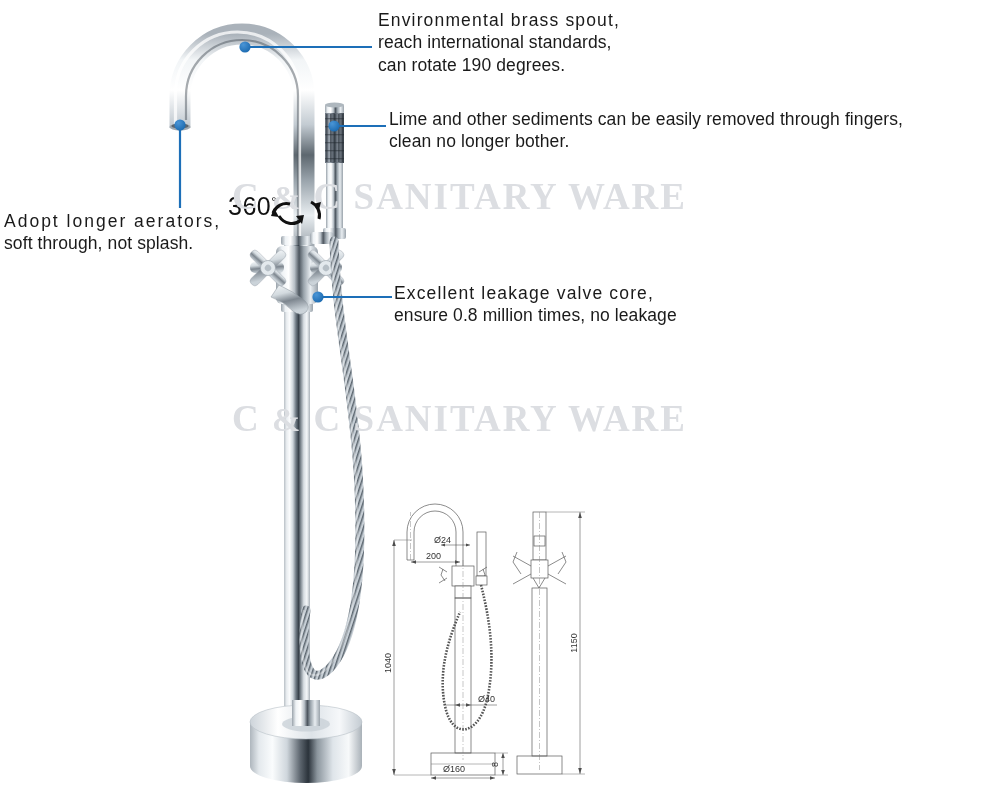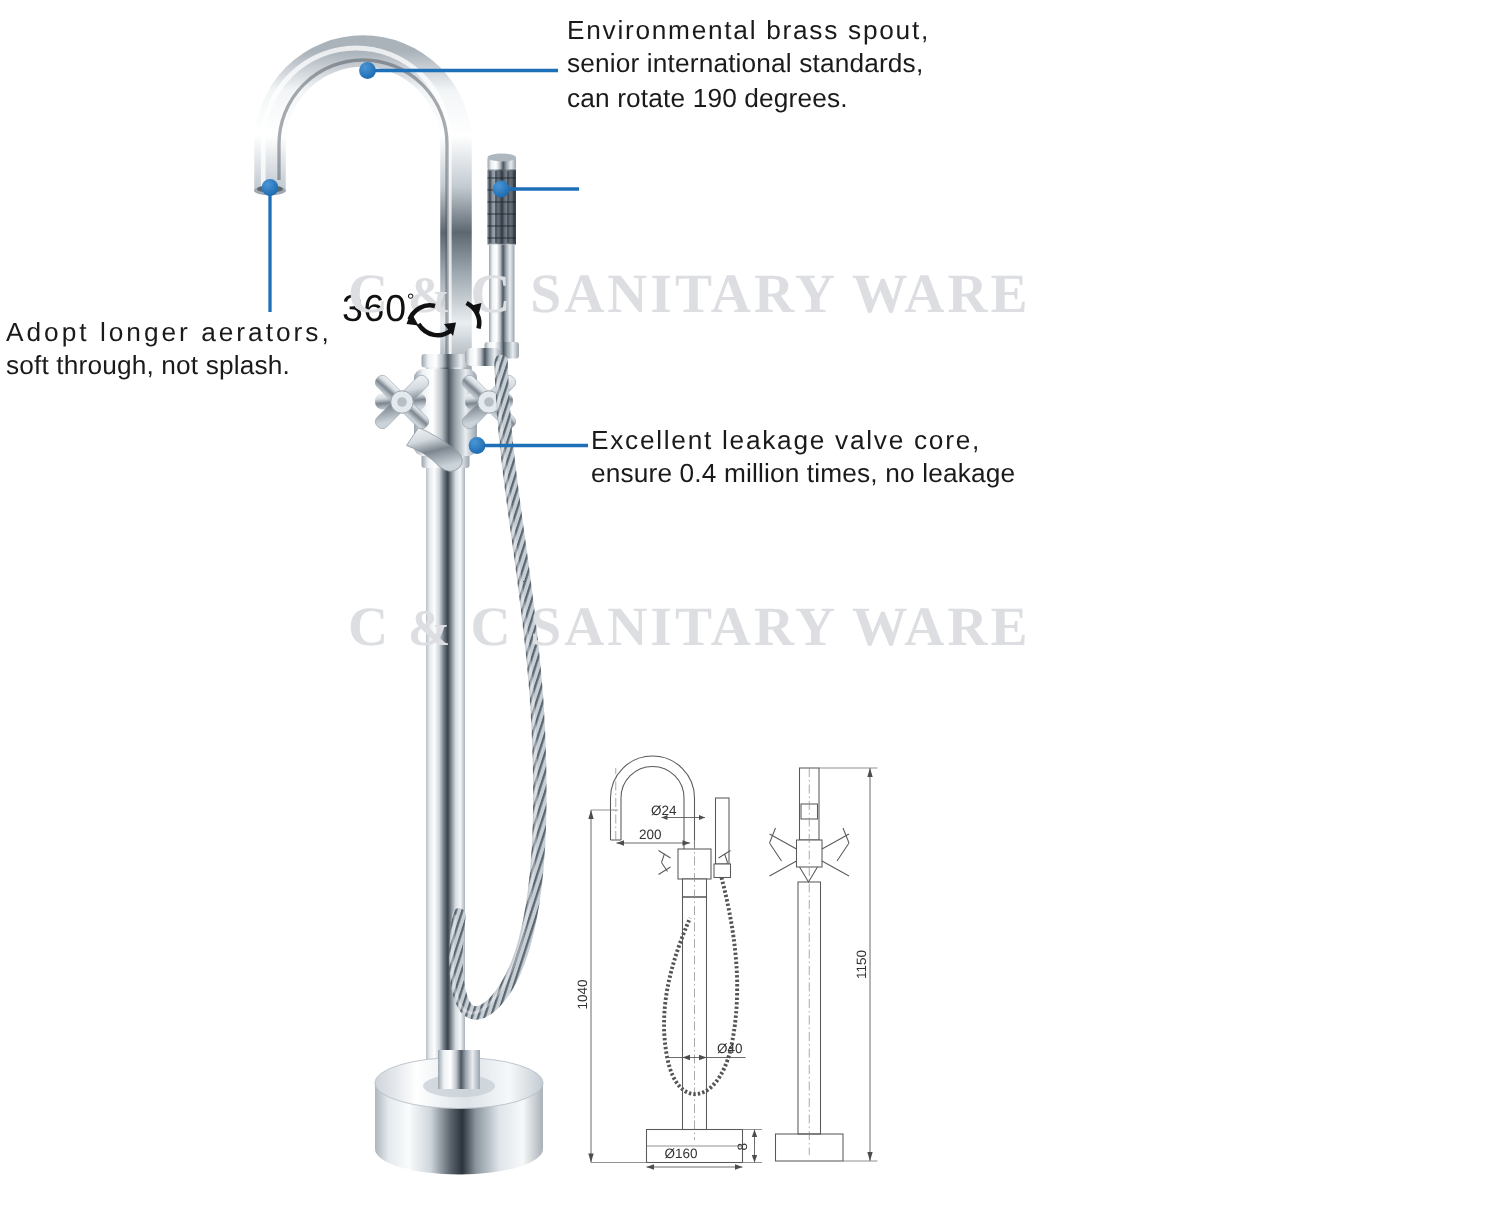--- a/index.html
+++ b/index.html
@@ -362,28 +362,32 @@
       <path d="M 302 224 l 2 -9 l -8 1 z" fill="#111" stroke="none"></path>
     </g>
     <g stroke="#111" stroke-width="3" fill="none">
       <path d="M 311 202 C 317 205, 321 212, 319 219"></path>
       <path d="M 313 204 l 8 -2 l -2 8 z" fill="#111" stroke="none"></path>
     </g>
   </svg>
 
   <div class="callout-text txt-layer" style="left:378px; top:9px;">
     <span class="l1 spaced">Environmental  brass  spout,</span>
-    <span class="l2">senior international standards,</span>
+    <span class="l2">reach international standards,</span>
     <span class="l3">can rotate 190 degrees.</span>
   </div>
 
+  <div class="callout-text txt-layer" style="left:389px; top:108px;">
+    <span class="l1">Lime and other sediments can be easily removed through fingers,</span>
+    <span class="l2">clean no longer bother.</span>
+  </div>
 
   <div class="callout-text txt-layer" style="left:4px; top:210px;">
     <span class="l1 spaced2">Adopt  longer  aerators,</span>
     <span class="l2">soft through, not splash.</span>
   </div>
 
   <div class="callout-text txt-layer" style="left:394px; top:282px;">
     <span class="l1 spaced">Excellent   leakage   valve   core,</span>
-    <span class="l2">ensure 0.4 million times, no leakage</span>
+    <span class="l2">ensure 0.8 million times, no leakage</span>
   </div>
 
 </div>
 
 </body></html>

